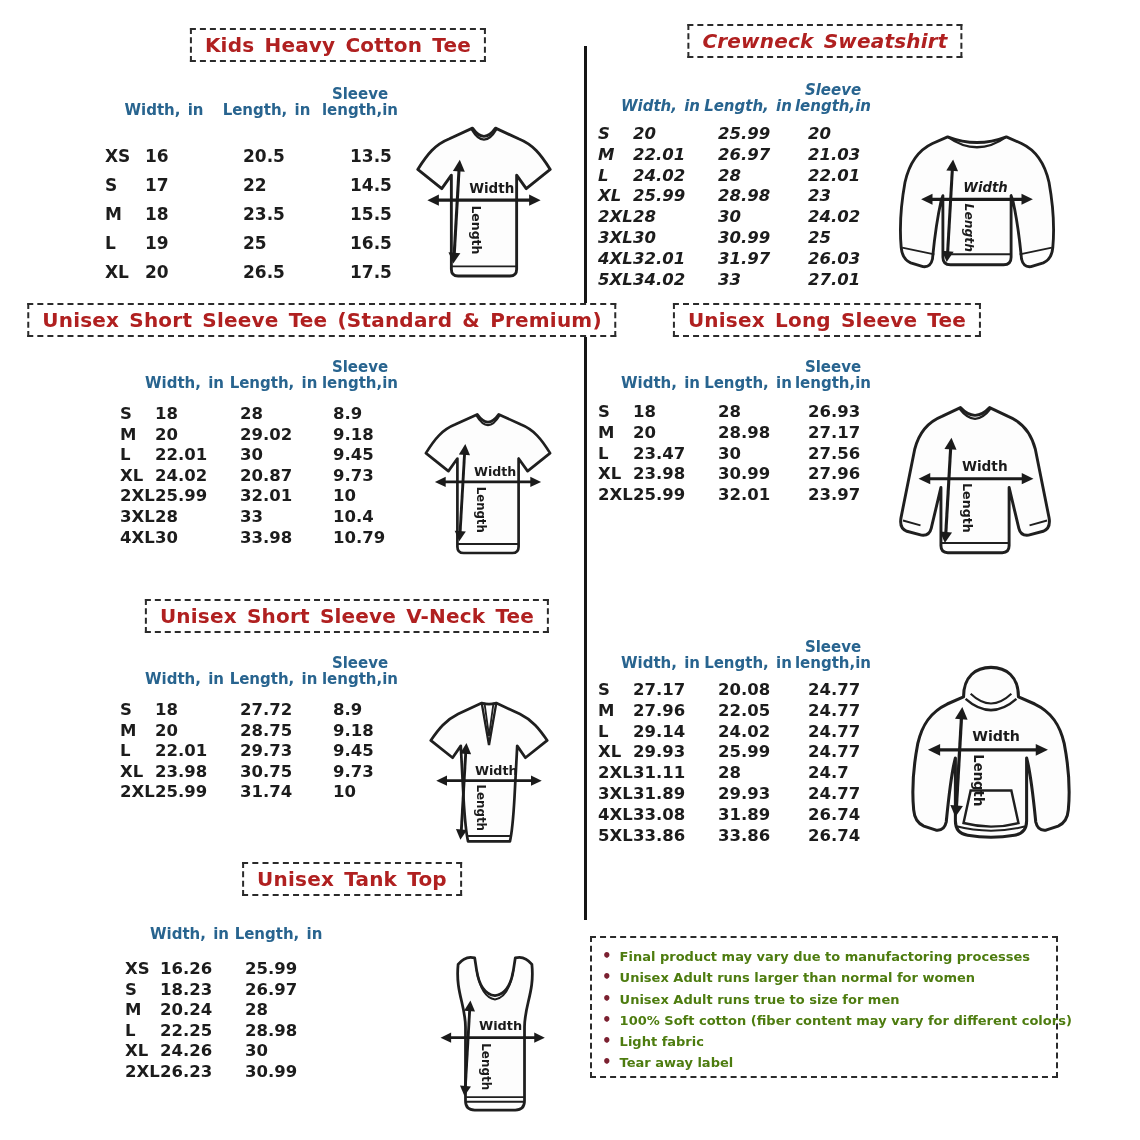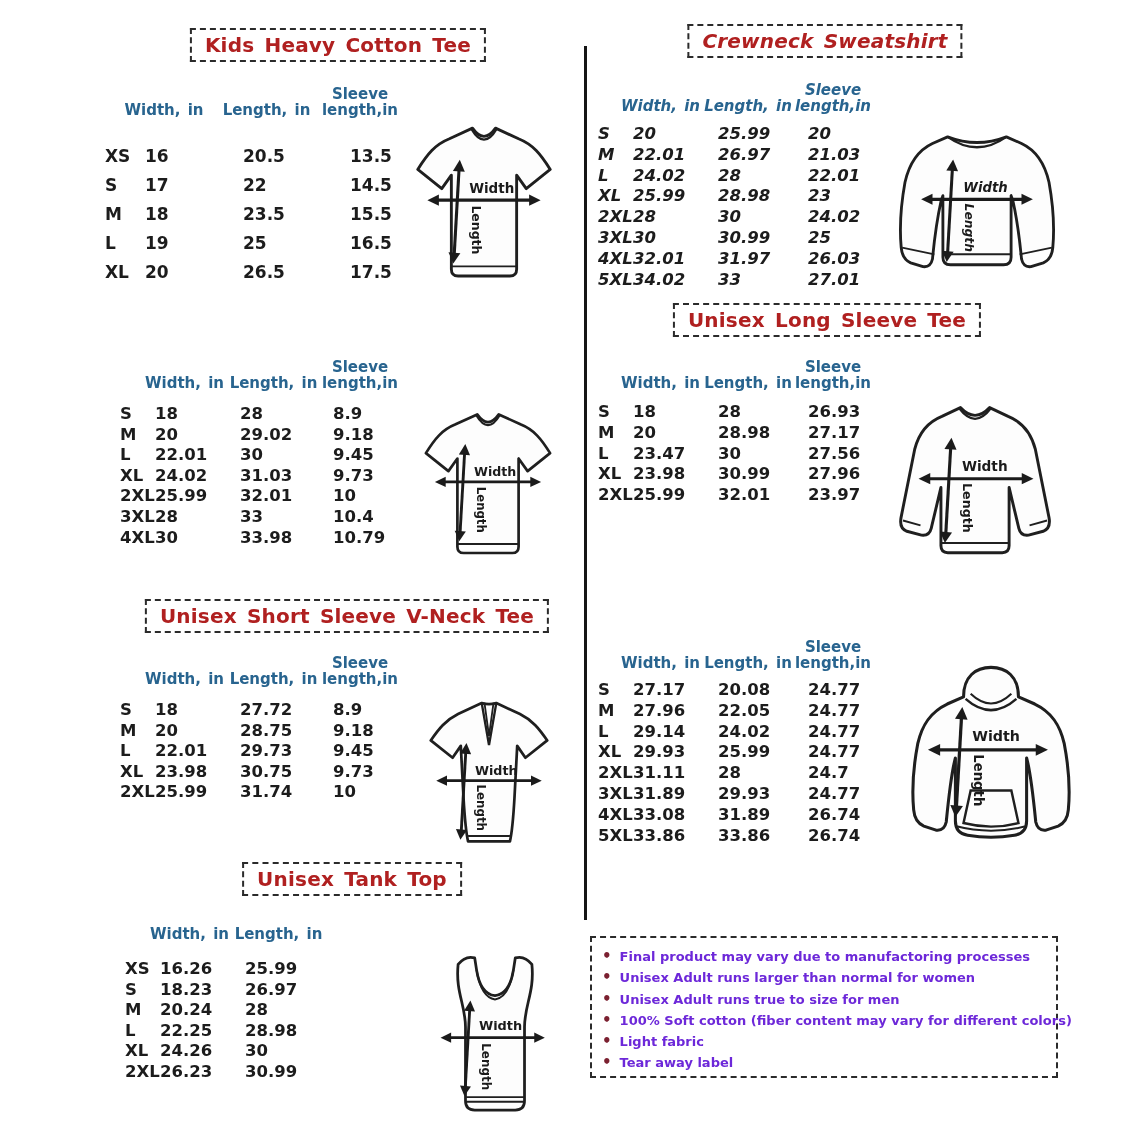--- a/index.html
+++ b/index.html
@@ -45,21 +45,21 @@
   .cols-r .c0 { width:35px; }
   .cols-r .c1 { width:85px; }
   .cols-r .c2 { width:90px; }
   .cols-r .c3 { width:80px; }
   .cols-r .tr { height:20.8px; line-height:20.8px; font-size:16.5px; }
 
   .garment { position:absolute; overflow:visible; }
   .garment text { font-family:"DejaVu Sans","Liberation Sans",sans-serif; }
 
   .notes-box { border:2px dashed #2b2b2b; background:#ffffff; padding:8px 10px; }
-  .note { line-height:21.3px; font-size:13px; font-weight:bold; color:#6d28d9; white-space:nowrap; }
+  .note { line-height:21.3px; font-size:13px; font-weight:bold; color:#4d7c0f; white-space:nowrap; }
   .dot::before { content:"\2022"; color:#7b2030; margin-right:8px; font-size:15px; }
 </style>
 </head>
 <body>
 
 <svg width="0" height="0" style="position:absolute" aria-hidden="true">
   <defs>
     <symbol id="g-arrows" viewBox="0 0 120 112">
       <line x1="10" y1="44" x2="110" y2="44" stroke="#1b1b1b" stroke-width="3.2"></line>
       <polygon points="1,44 13,38.2 13,49.8" fill="#1b1b1b"></polygon>
@@ -243,20 +243,21 @@
     </div>
     <svg class="garment" style="left:268px; top:92px; width:238px; height:180px;" viewBox="0 0 230 190">
       <use href="#g-crew"></use>
       <use href="#g-arrows" x="55" y="44" width="120" height="112"></use>
       <text x="124" y="80" text-anchor="middle" font-size="14" font-weight="bold" fill="#1b1b1b">Width</text>
       <text x="102" y="118" text-anchor="middle" transform="rotate(90 102 118)" font-size="13" font-weight="bold" fill="#1b1b1b">Length</text>
     </svg>
   </section>
 
   <section class="panel" style="left:85px; top:303px; width:500px; height:272px;">
+    <div class="title-box" style="left:237px;">Unisex Short Sleeve Tee (Standard &amp; Premium)</div>
     <div class="tbl cols-l" style="left:35px; top:52px;">
       <div class="thead">
         <span class="th c0"></span>
         <span class="th c1">Width, in</span>
         <span class="th c2">Length, in</span>
         <span class="th c3">Sleeve
 length,in</span>
       </div>
       <div class="tbody" style="margin-top:13px;">
 
@@ -277,21 +278,21 @@
           <div class="tr">
             <span class="td c0">L</span>
             <span class="td c1">22.01</span>
             <span class="td c2">30</span>
             <span class="td c3">9.45</span>
           </div>
 
           <div class="tr">
             <span class="td c0">XL</span>
             <span class="td c1">24.02</span>
-            <span class="td c2">31.03</span>
+            <span class="td c2">20.87</span>
             <span class="td c3">9.73</span>
           </div>
 
           <div class="tr">
             <span class="td c0">2XL</span>
             <span class="td c1">25.99</span>
             <span class="td c2">32.01</span>
             <span class="td c3">10</span>
           </div>
 

